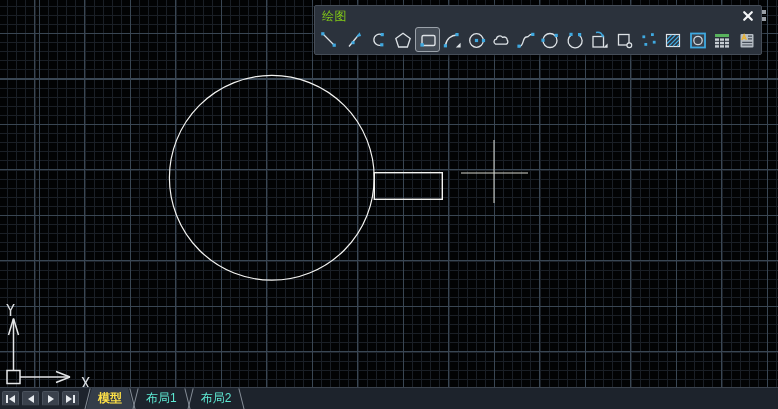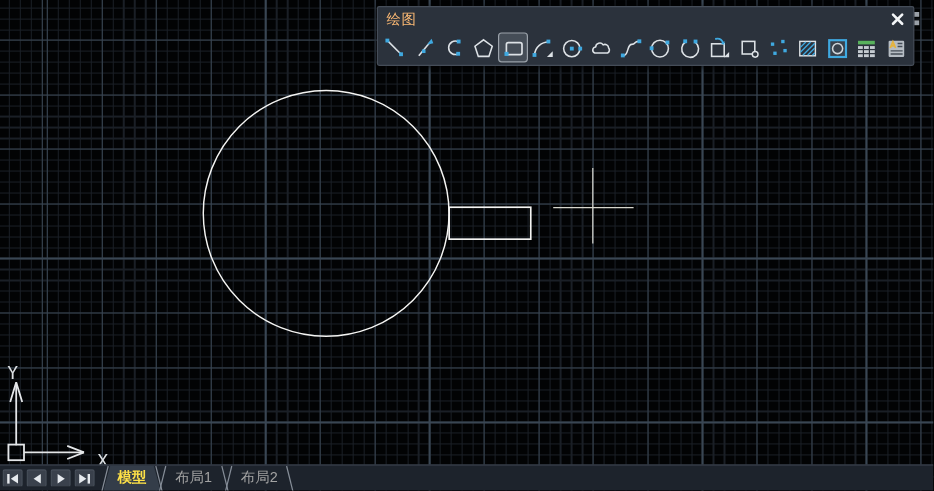--- a/index.html
+++ b/index.html
@@ -17,21 +17,21 @@
       repeating-linear-gradient(to bottom,#1a1f26 0,#1a1f26 1px,transparent 1px,transparent 9.1px);
     background-position:39px 33px,39px 33px,39px 33px,39px 33px;}
 
   .entities{position:absolute;left:0;top:0;}
 
   
   .panel{position:absolute;left:314px;top:5px;width:448px;height:50px;
     background:#2b323c;border:1px solid #454d58;border-radius:2px;
     box-sizing:border-box;box-shadow:0 1px 4px rgba(0,0,0,.6);}
   .panel-title-row{position:relative;height:20px;display:flex;align-items:center;padding-left:7px;}
-  .panel-title{font-size:12px;color:#fdba74;letter-spacing:.5px;}
+  .panel-title{font-size:12px;color:#84cc16;letter-spacing:.5px;}
   .panel-close{position:absolute;right:5px;top:2px;width:17px;height:16px;
     display:flex;align-items:center;justify-content:center;cursor:pointer;border-radius:2px;}
   .tool-row{display:flex;align-items:center;height:27px;padding:0 2px;}
   .tool-cell{width:24.6px;height:25px;display:flex;align-items:center;justify-content:center;
     box-sizing:border-box;border:1px solid transparent;border-radius:3px;cursor:pointer;}
   .tool-cell.active{border-color:#9ba2aa;background:#454d57;}
   .grip-dots{position:absolute;left:762px;top:10px;width:5px;height:13px;}
   .grip-dots i{display:block;width:4px;height:4px;background:#9aa0a7;margin-bottom:3px;}
 
   
@@ -41,21 +41,21 @@
   .navbtn{width:17px;height:15px;background:#3a414c;border:1px solid #4a525d;
     border-bottom-color:#272d35;border-radius:2px;box-sizing:border-box;
     display:flex;align-items:center;justify-content:center;gap:1px;margin-right:3px;cursor:pointer;}
   .tri-r{width:0;height:0;border-style:solid;border-width:4px 0 4px 6px;
     border-color:transparent transparent transparent #e6eaee;}
   .tri-l{width:0;height:0;border-style:solid;border-width:4px 6px 4px 0;
     border-color:transparent #e6eaee transparent transparent;}
   .nav-bar{width:2px;height:8px;background:#e6eaee;}
   .tabs{display:flex;align-items:stretch;height:22px;margin-left:4px;}
   .tab{position:relative;height:22px;display:flex;align-items:center;
-    padding:0 12px;font-size:12px;color:#a3a3a3;cursor:pointer;}
+    padding:0 12px;font-size:12px;color:#5eead4;cursor:pointer;}
   .tab::before{content:"";position:absolute;left:1px;top:0;width:1px;height:22px;
     background:#868e98;transform:rotate(14deg);}
   .tab::after{content:"";position:absolute;right:1px;top:0;width:1px;height:22px;
     background:#868e98;transform:rotate(-14deg);}
   .tab-bg{position:absolute;inset:0;clip-path:polygon(6px 0,calc(100% - 6px) 0,100% 100%,0 100%);}
   .tab.active .tab-bg{background:#343d49;}
   .tab.active{color:#fde047;font-weight:bold;}
   .tab-label{position:relative;z-index:1;}
 </style>
 </head>

